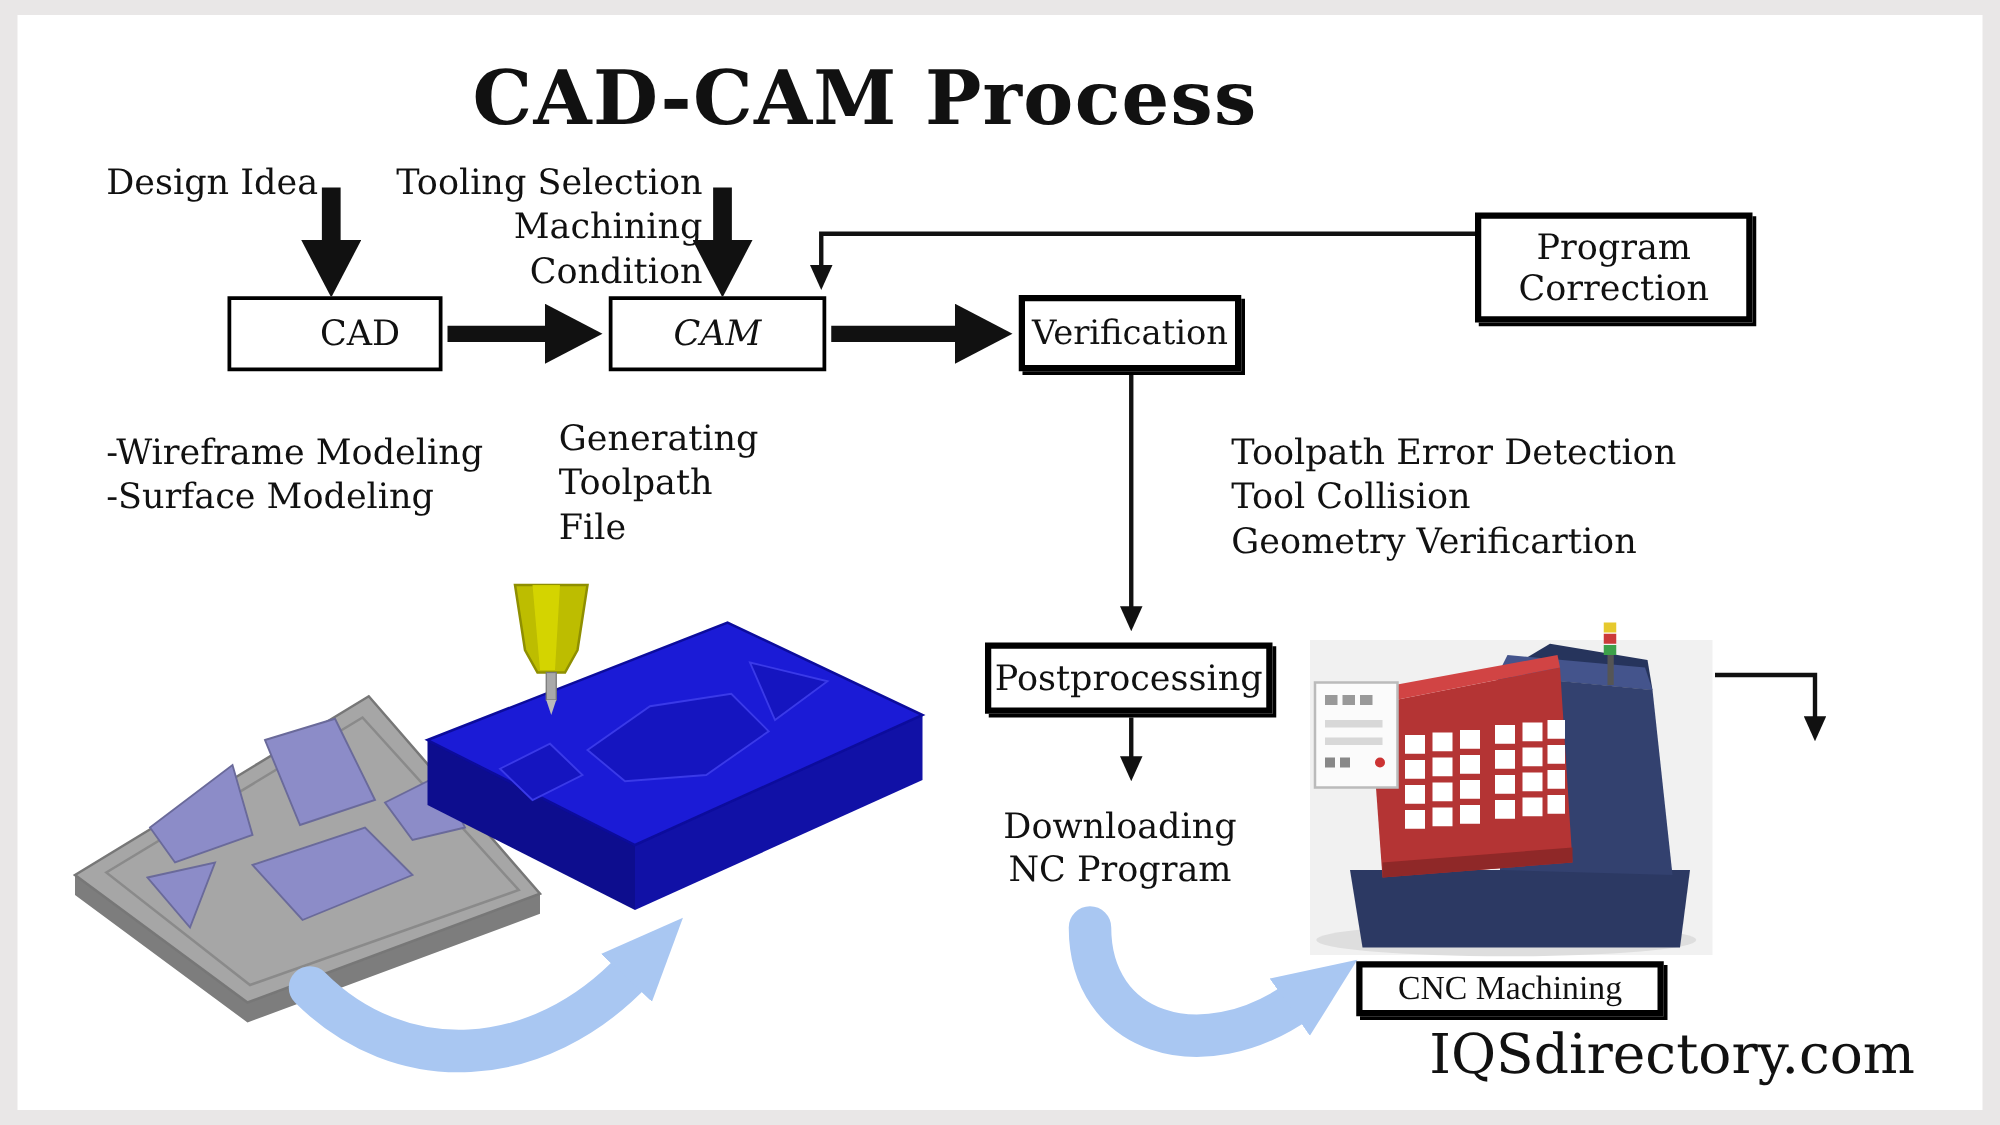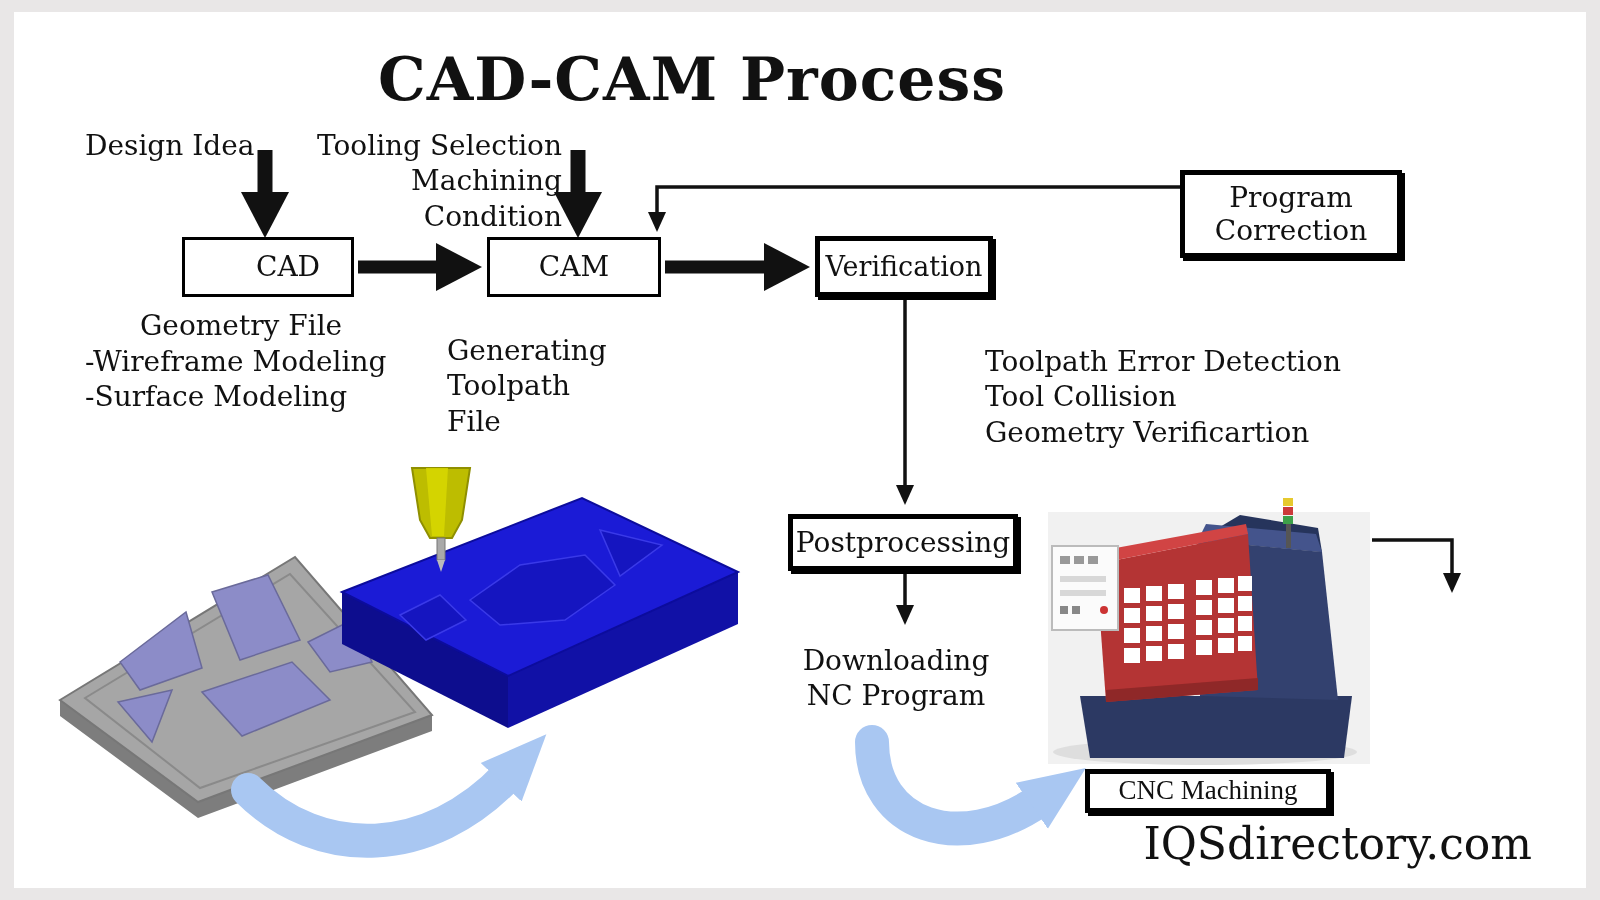--- a/index.html
+++ b/index.html
@@ -147,36 +147,35 @@
     </g>
   </svg>
 
   <div class="title">CAD-CAM Process</div>
 
   <div class="lbl" style="left:85px; top:128px;">Design Idea</div>
   <div class="lbl preline" style="left:300px; top:128px; width:262px; text-align:right;">Tooling Selection
 Machining
 Condition</div>
 
-  <div class="lbl" style="left:140px; top:308px;">Geometry File</div>
   <div class="lbl preline" style="left:85px; top:344px;">-Wireframe Modeling
 -Surface Modeling</div>
 
   <div class="lbl preline" style="left:447px; top:333px; width:282px; ">Generating Toolpath
 File</div>
 
   <div class="lbl preline" style="left:985px; top:344px;">Toolpath Error Detection
 Tool Collision
 Geometry Verificartion</div>
 
   <div class="lbl preline" style="left:771px; top:643px; width:250px; text-align:center;">Downloading
 NC Program</div>
 
   <div class="box" style="left:182px; top:237px; width:172px; height:60px;padding-left:40px;">CAD</div>
-  <div class="box" style="left:487px; top:237px; width:174px; height:60px;">CAM</div>
+  <div class="box" style="left:487px; top:237px; width:174px; height:60px;font-style:italic;">CAM</div>
   <div class="box heavy" style="left:815px; top:236px; width:178px; height:61px; font-size:27px;">Verification</div>
   <div class="box heavy preline" style="left:1180px; top:170px; width:222px; height:88px;">Program
 Correction</div>
   <div class="box heavy" style="left:788px; top:514px; width:230px; height:57px;">Postprocessing</div>
   <div class="box heavy" style="left:1085px; top:769px; width:246px; height:44px; font-size:27px;font-family:Liberation Serif, serif;">CNC Machining</div>
 
   <div class="watermark">IQSdirectory.com</div>
 </div>
 
 </body></html>

